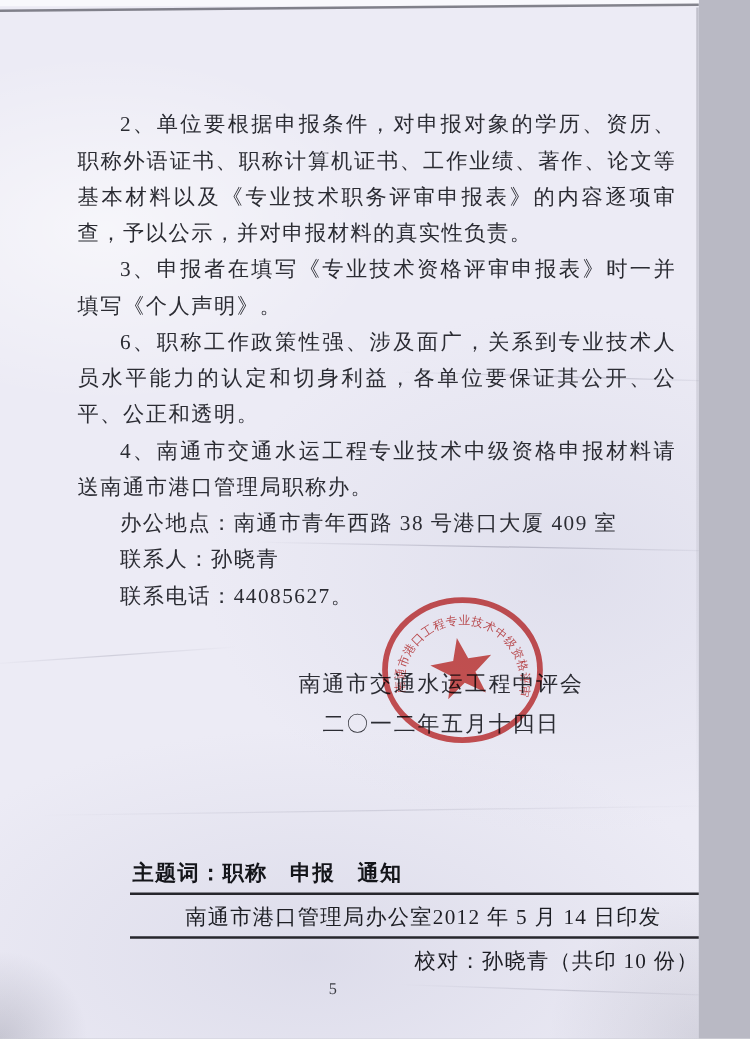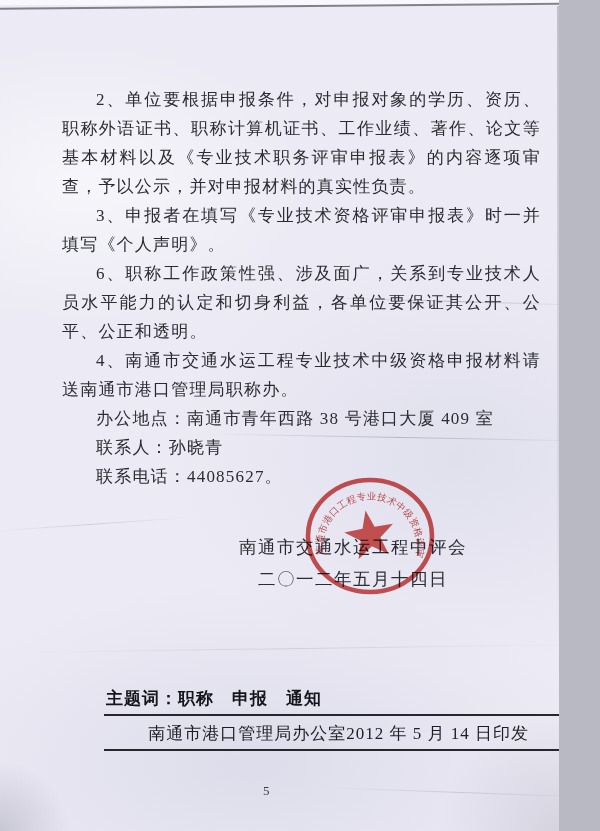--- a/index.html
+++ b/index.html
@@ -101,17 +101,21 @@
 
   <div class="footer">
     <div class="f-row subject-row">
       <span>主题词：</span>
         <span>职称　申报　通知</span>
     </div>
     <div class="f-row issuer-row">
       <span>南通市港口管理局办公室</span>
       <span>2012 年 5 月 14 日印发</span>
     </div>
+    <div class="f-row proof-row">
+      <span>校对：孙晓青</span>
+      <span>（共印 10 份）</span>
+    </div>
   </div>
 
   <div class="pageno">5</div>
 
 </div>
 
 </body></html>

